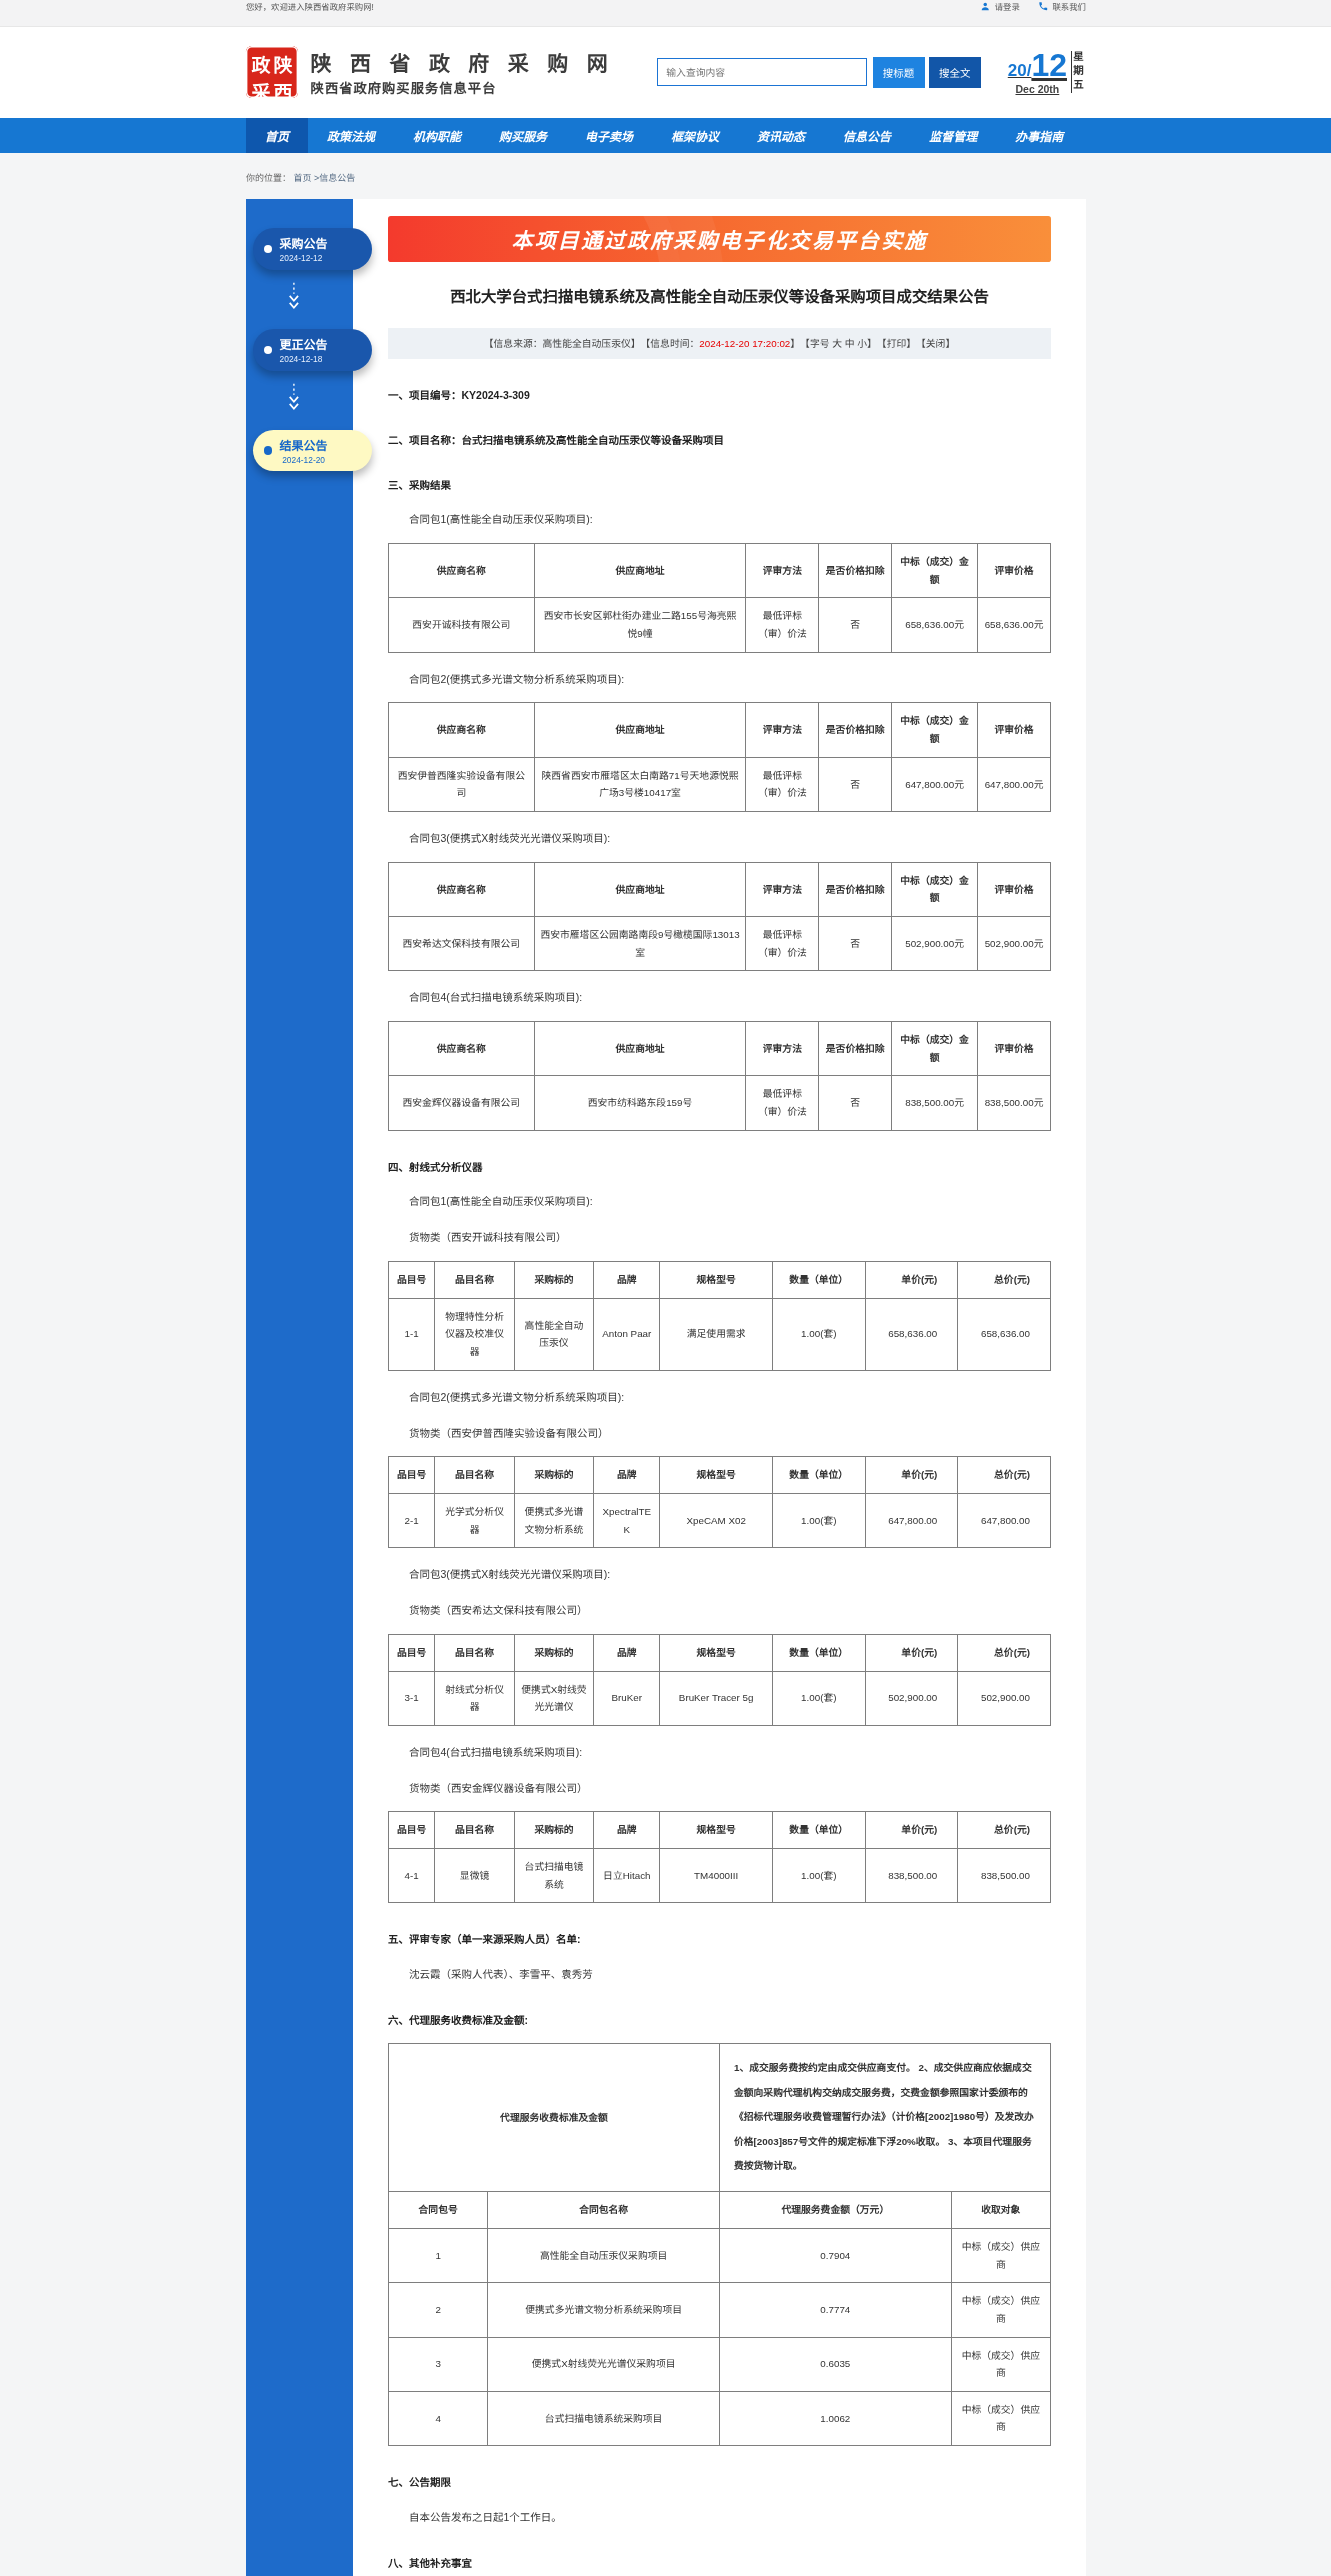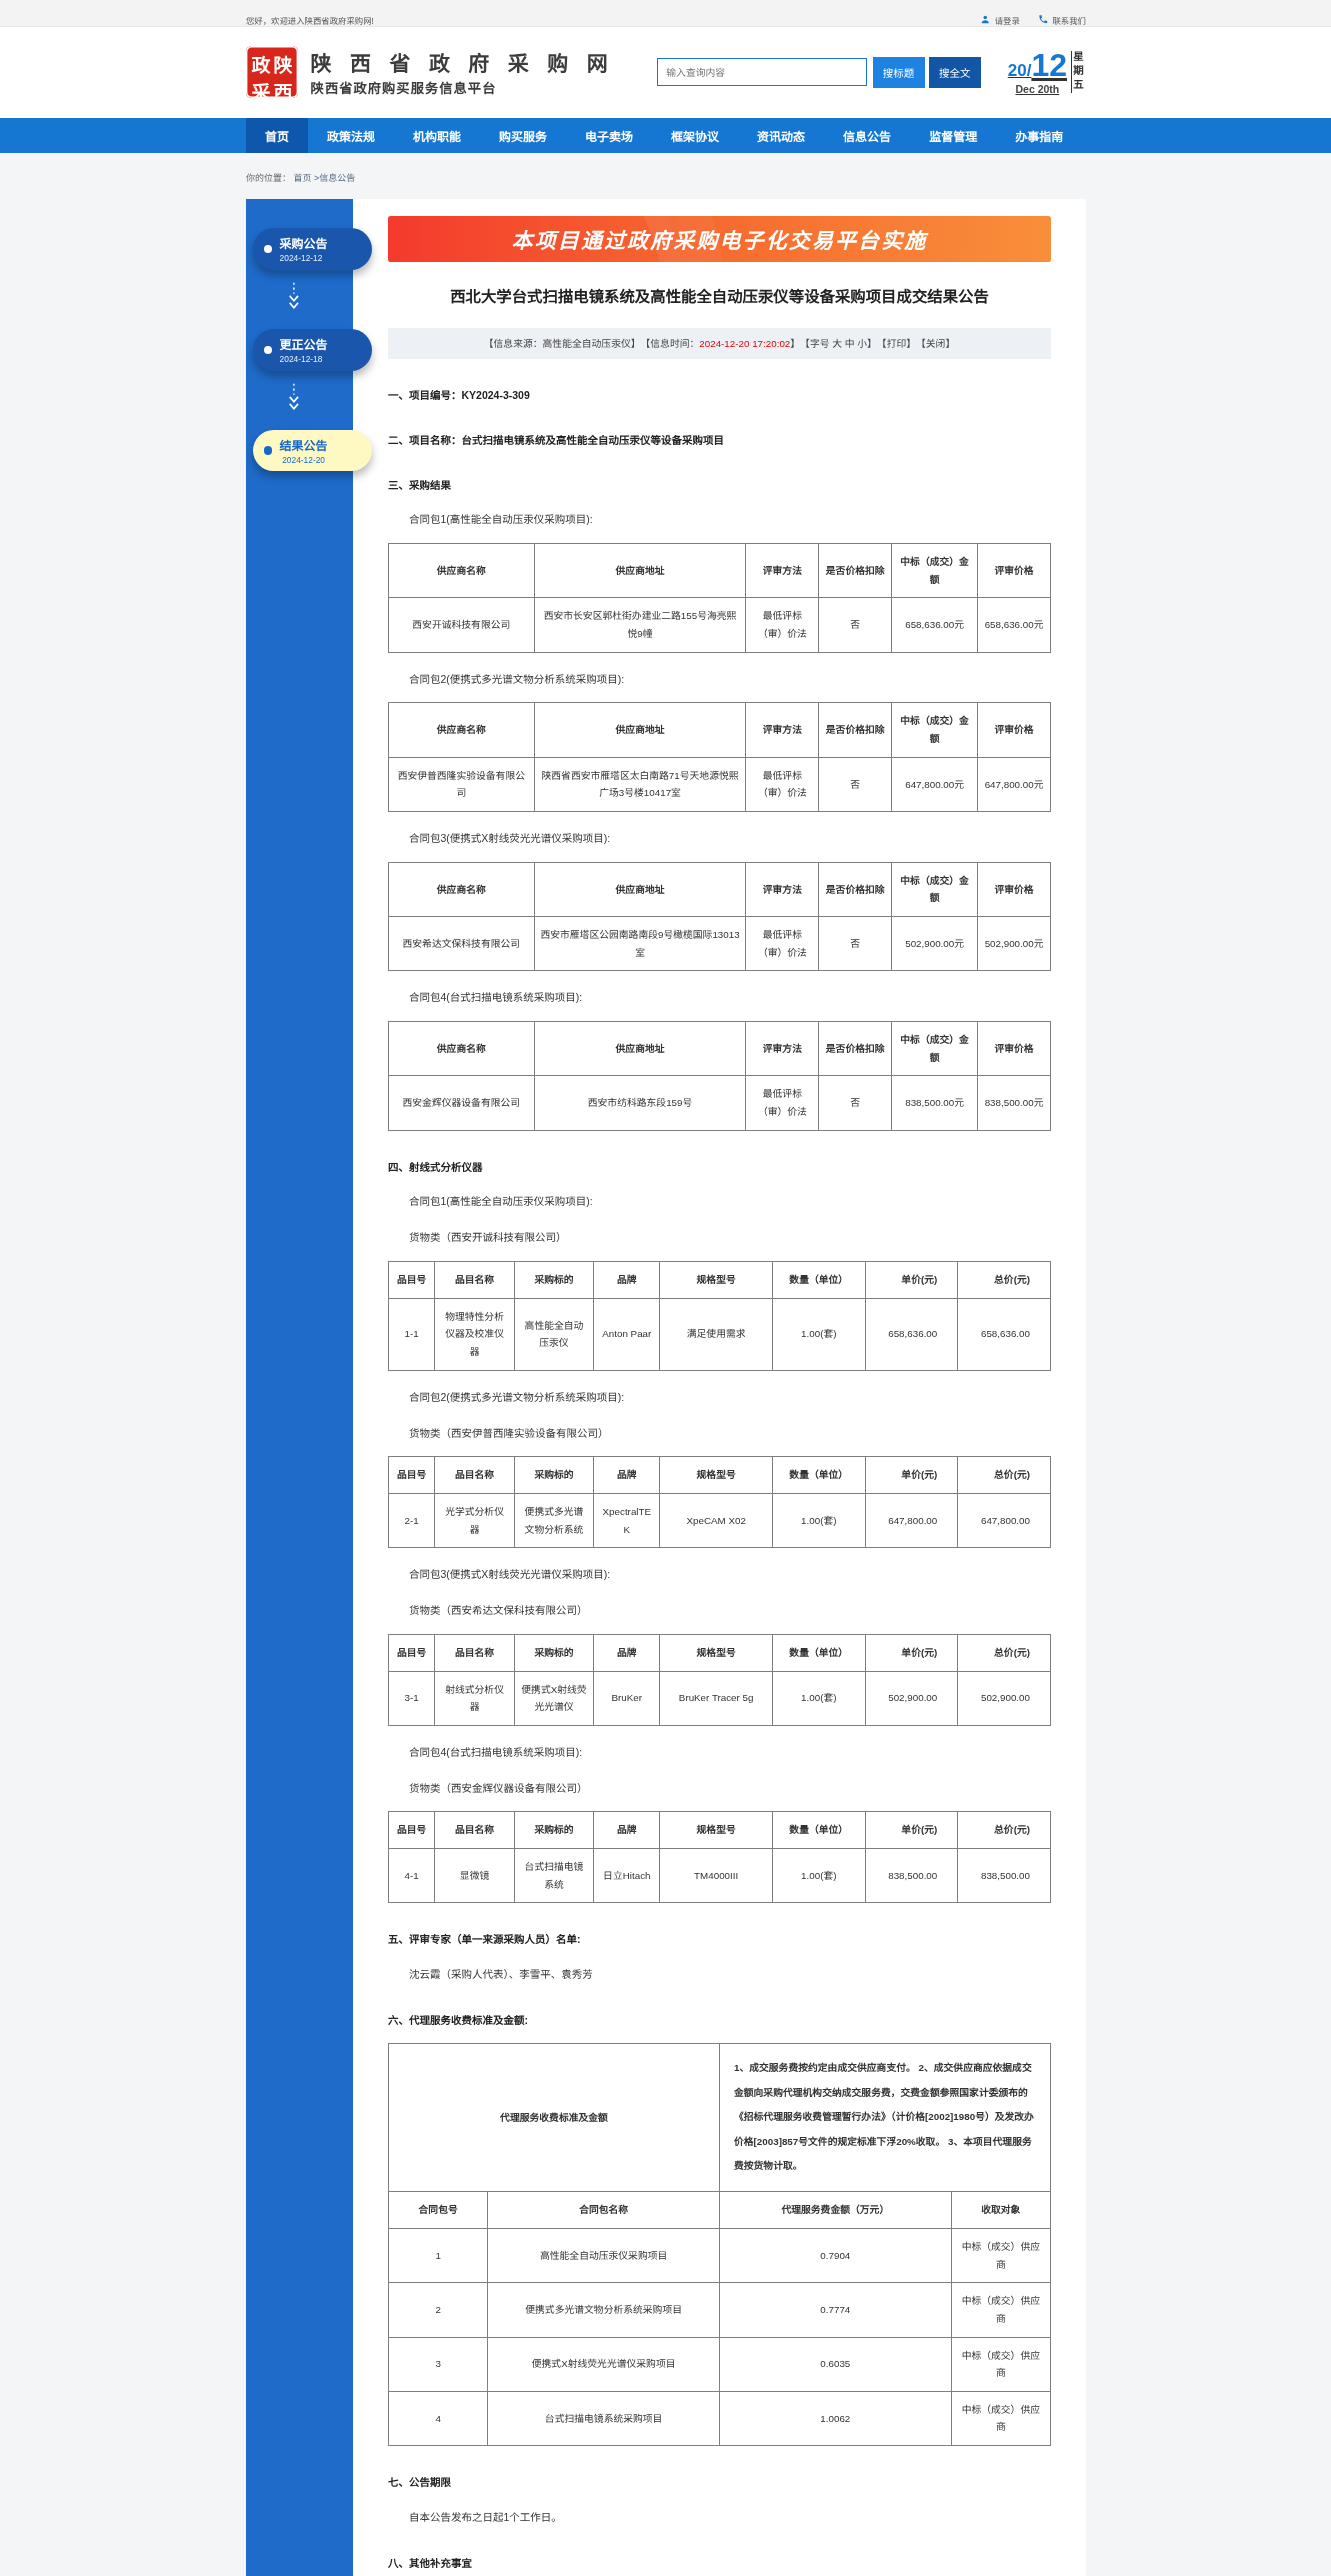--- a/index.html
+++ b/index.html
@@ -1,21 +1,21 @@
 <!DOCTYPE html>
 <html lang="zh-CN" style="font-size:11.2px"><head>
 <meta charset="utf-8">
 <title>陕西省政府采购网</title>
 <style>
   *{box-sizing:border-box;}
   body{margin:0;width:1332px;background:#f4f5f6;font-family:"Liberation Sans","DejaVu Sans",sans-serif;color:#333;}
   .w{width:840px;margin:0 auto;}
   
   .topbar{height:26.6px;background:#f3f3f4;border-bottom:0.7px solid #e7e7e7;font-size:8.4px;color:#555;}
-  .topbar .w{display:flex;justify-content:space-between;align-items:flex-end;height:100%;}
+  .topbar .w{display:flex;justify-content:space-between;align-items:flex-start;height:100%;}
   .top-links{display:flex;gap:18px;align-items:center;}
   .top-link{display:flex;gap:4.2px;align-items:center;cursor:pointer;color:#555;}
   
   .header{background:#fff;}
   .header .w{display:flex;align-items:center;height:91px;}
   .logo{display:flex;align-items:center;cursor:pointer;}
   .stamp{width:52px;height:52px;background:#d8261b;border-radius:5.6px;display:grid;grid-template-columns:1fr 1fr;grid-template-rows:1fr 1fr;place-items:center;color:#fff;font-weight:bold;font-size:19px;padding:4.2px;box-shadow:inset 0 0 0 1.4px #fff,inset 0 0 0 3.5px #d8261b;}
   .site-names{margin-left:12.6px;}
   .site-title{font-size:21px;font-weight:bold;color:#3c3c3c;letter-spacing:6.3px;}
   .site-sub{font-size:13.3px;font-weight:bold;color:#3c3c3c;margin-top:1px;letter-spacing:1px;}
@@ -26,21 +26,21 @@
   .btn-full{background:#1256a8;margin-left:4.2px;}
   .date-block{margin-left:auto;display:grid;grid-template-columns:auto auto;column-gap:4px;align-items:center;text-decoration:underline;}
   .date-nums{display:flex;align-items:baseline;color:#1677d2;font-weight:bold;}
   .d-day{font-size:17px;}
   .d-mon{font-size:32px;line-height:1;}
   .date-en{font-size:10.5px;font-weight:bold;color:#444;text-align:center;margin-top:2.8px;}
   .weekday{grid-row:1/3;grid-column:2;writing-mode:vertical-lr;font-size:10.5px;font-weight:bold;color:#333;letter-spacing:3.5px;}
   
   .nav{background:#1677d2;height:35px;}
   .nav .w{display:flex;height:100%;}
-  .nav-item{color:#fff;font-size:12px;font-weight:bold;display:flex;align-items:center;padding:4px 19px;cursor:pointer;white-space:nowrap;}
+  .nav-item{color:#fff;font-size:12px;font-weight:bold;display:flex;align-items:center;padding:4px 19px;cursor:pointer;white-space:nowrap;font-style:italic;}
   .nav-item.active{background:#0e57ad;}
   
   .crumbs{padding:18px 0 15.4px;font-size:9px;color:#666;}
   .crumbs .path{color:#556b84;cursor:pointer;}
   
   .main{display:flex;align-items:stretch;margin-bottom:26.6px;}
   .sidebar{width:107px;background:#1e6bca;flex-shrink:0;padding-top:29px;position:relative;}
   .pill{position:relative;left:7px;width:119px;border-radius:21px;background:#1a57ac;box-shadow:0 5.6px 8.4px rgba(0,0,0,.28);display:flex;align-items:center;gap:7.7px;padding:6.3px 0 6.3px 10.5px;cursor:pointer;}
   .pill .dot{width:8.4px;height:8.4px;border-radius:50%;background:#fff;flex-shrink:0;}
   .pill .lab{font-size:12px;font-weight:bold;color:#fff;display:block;}

